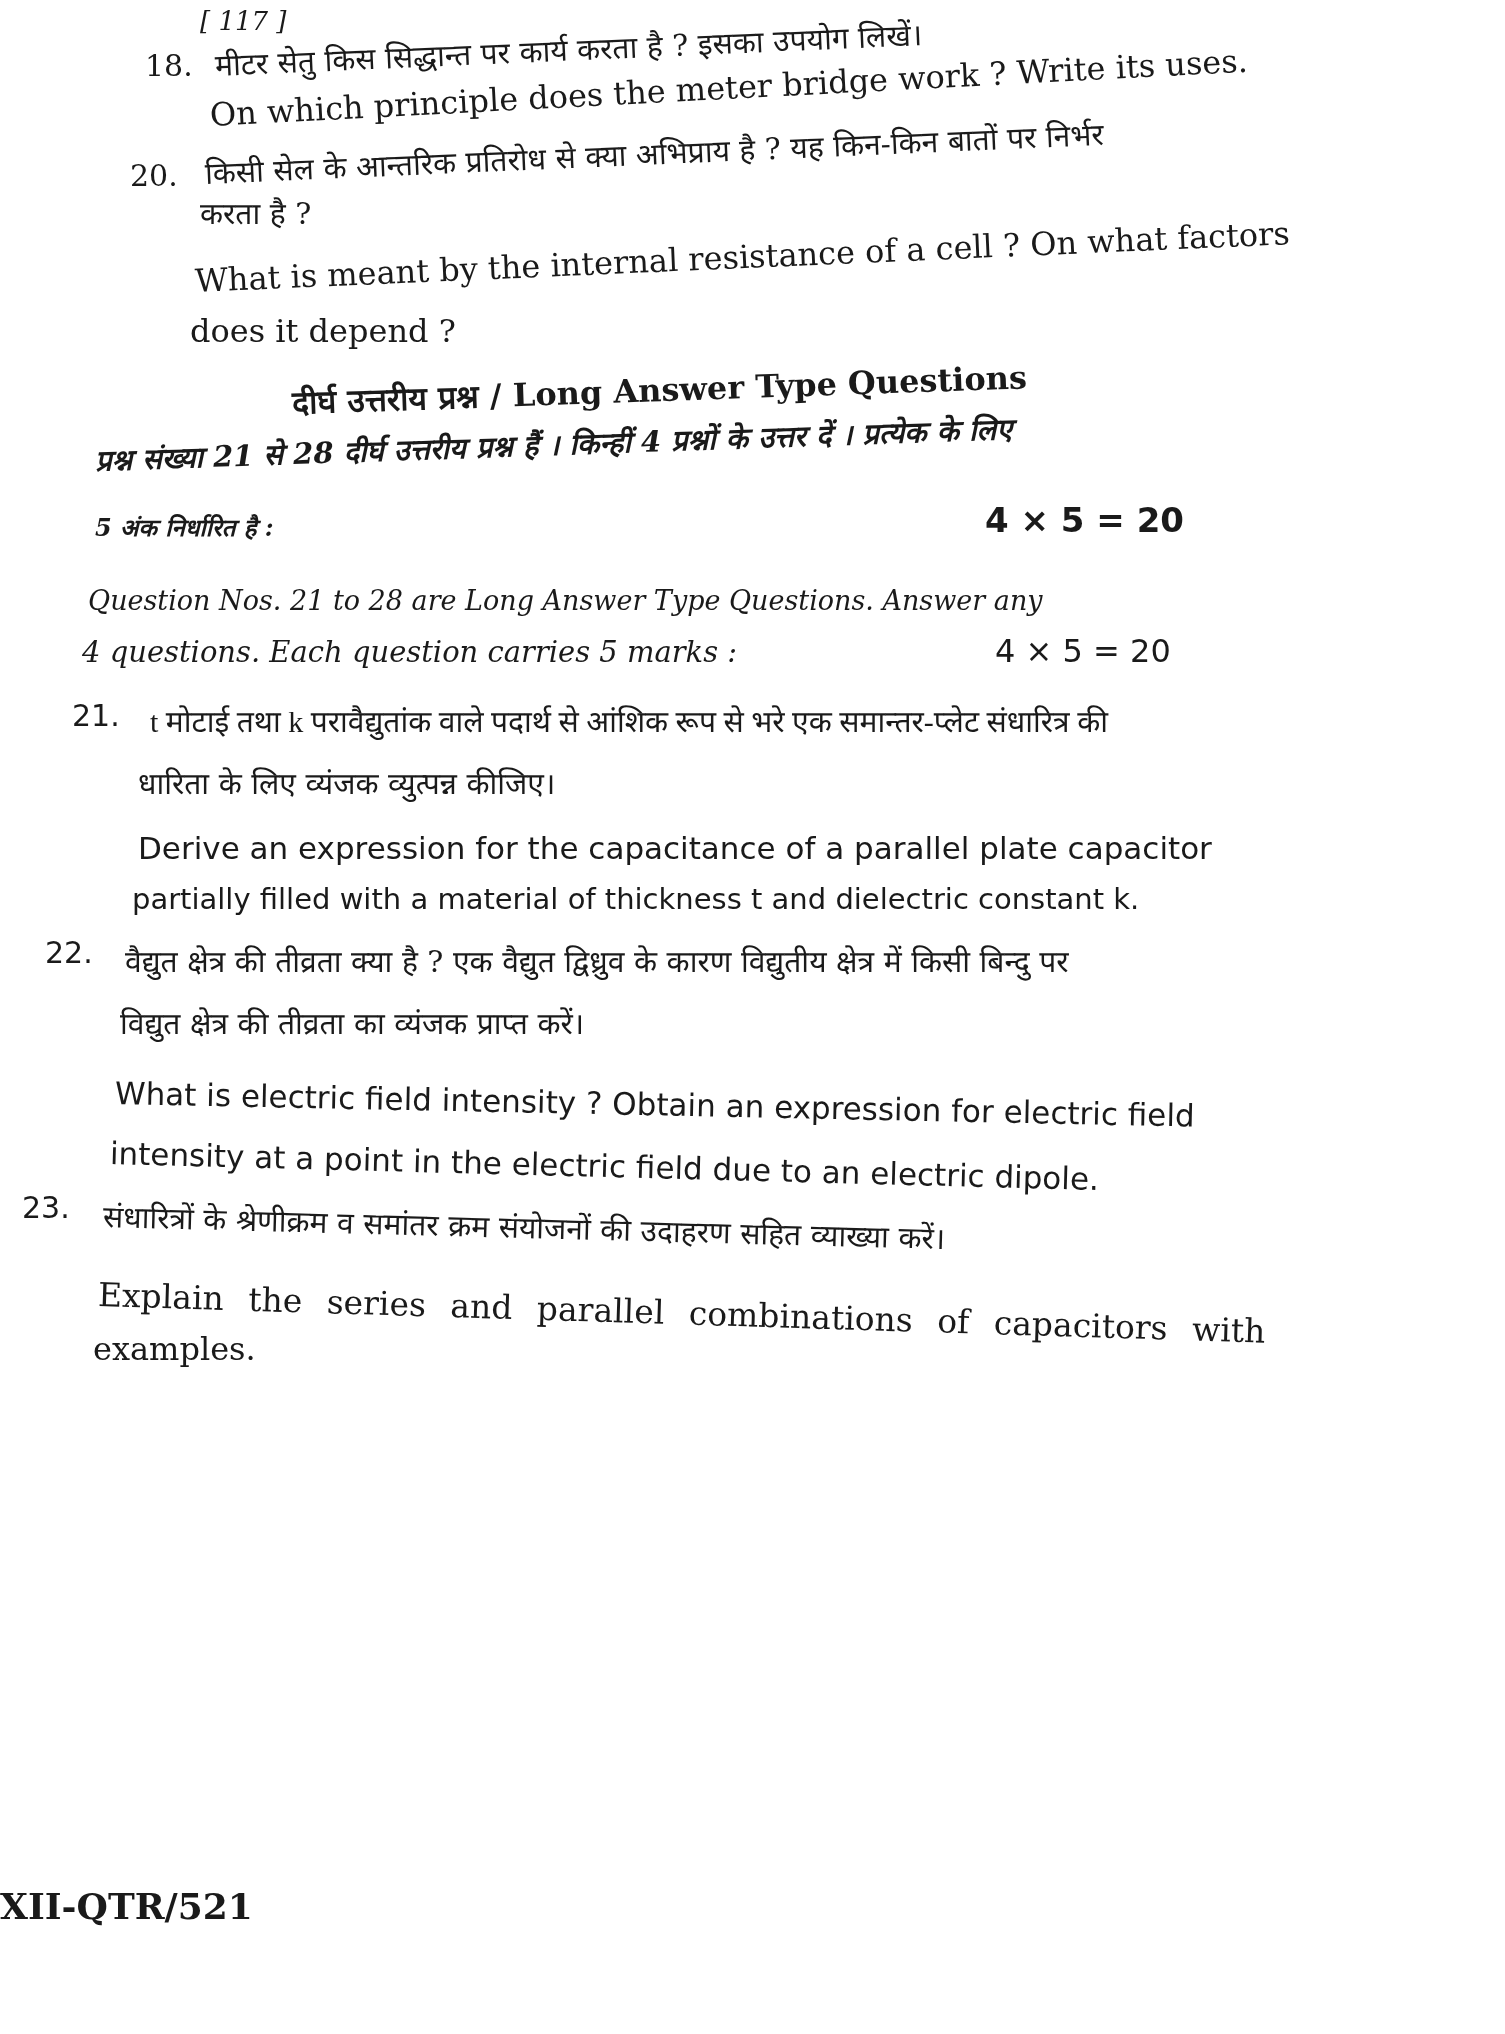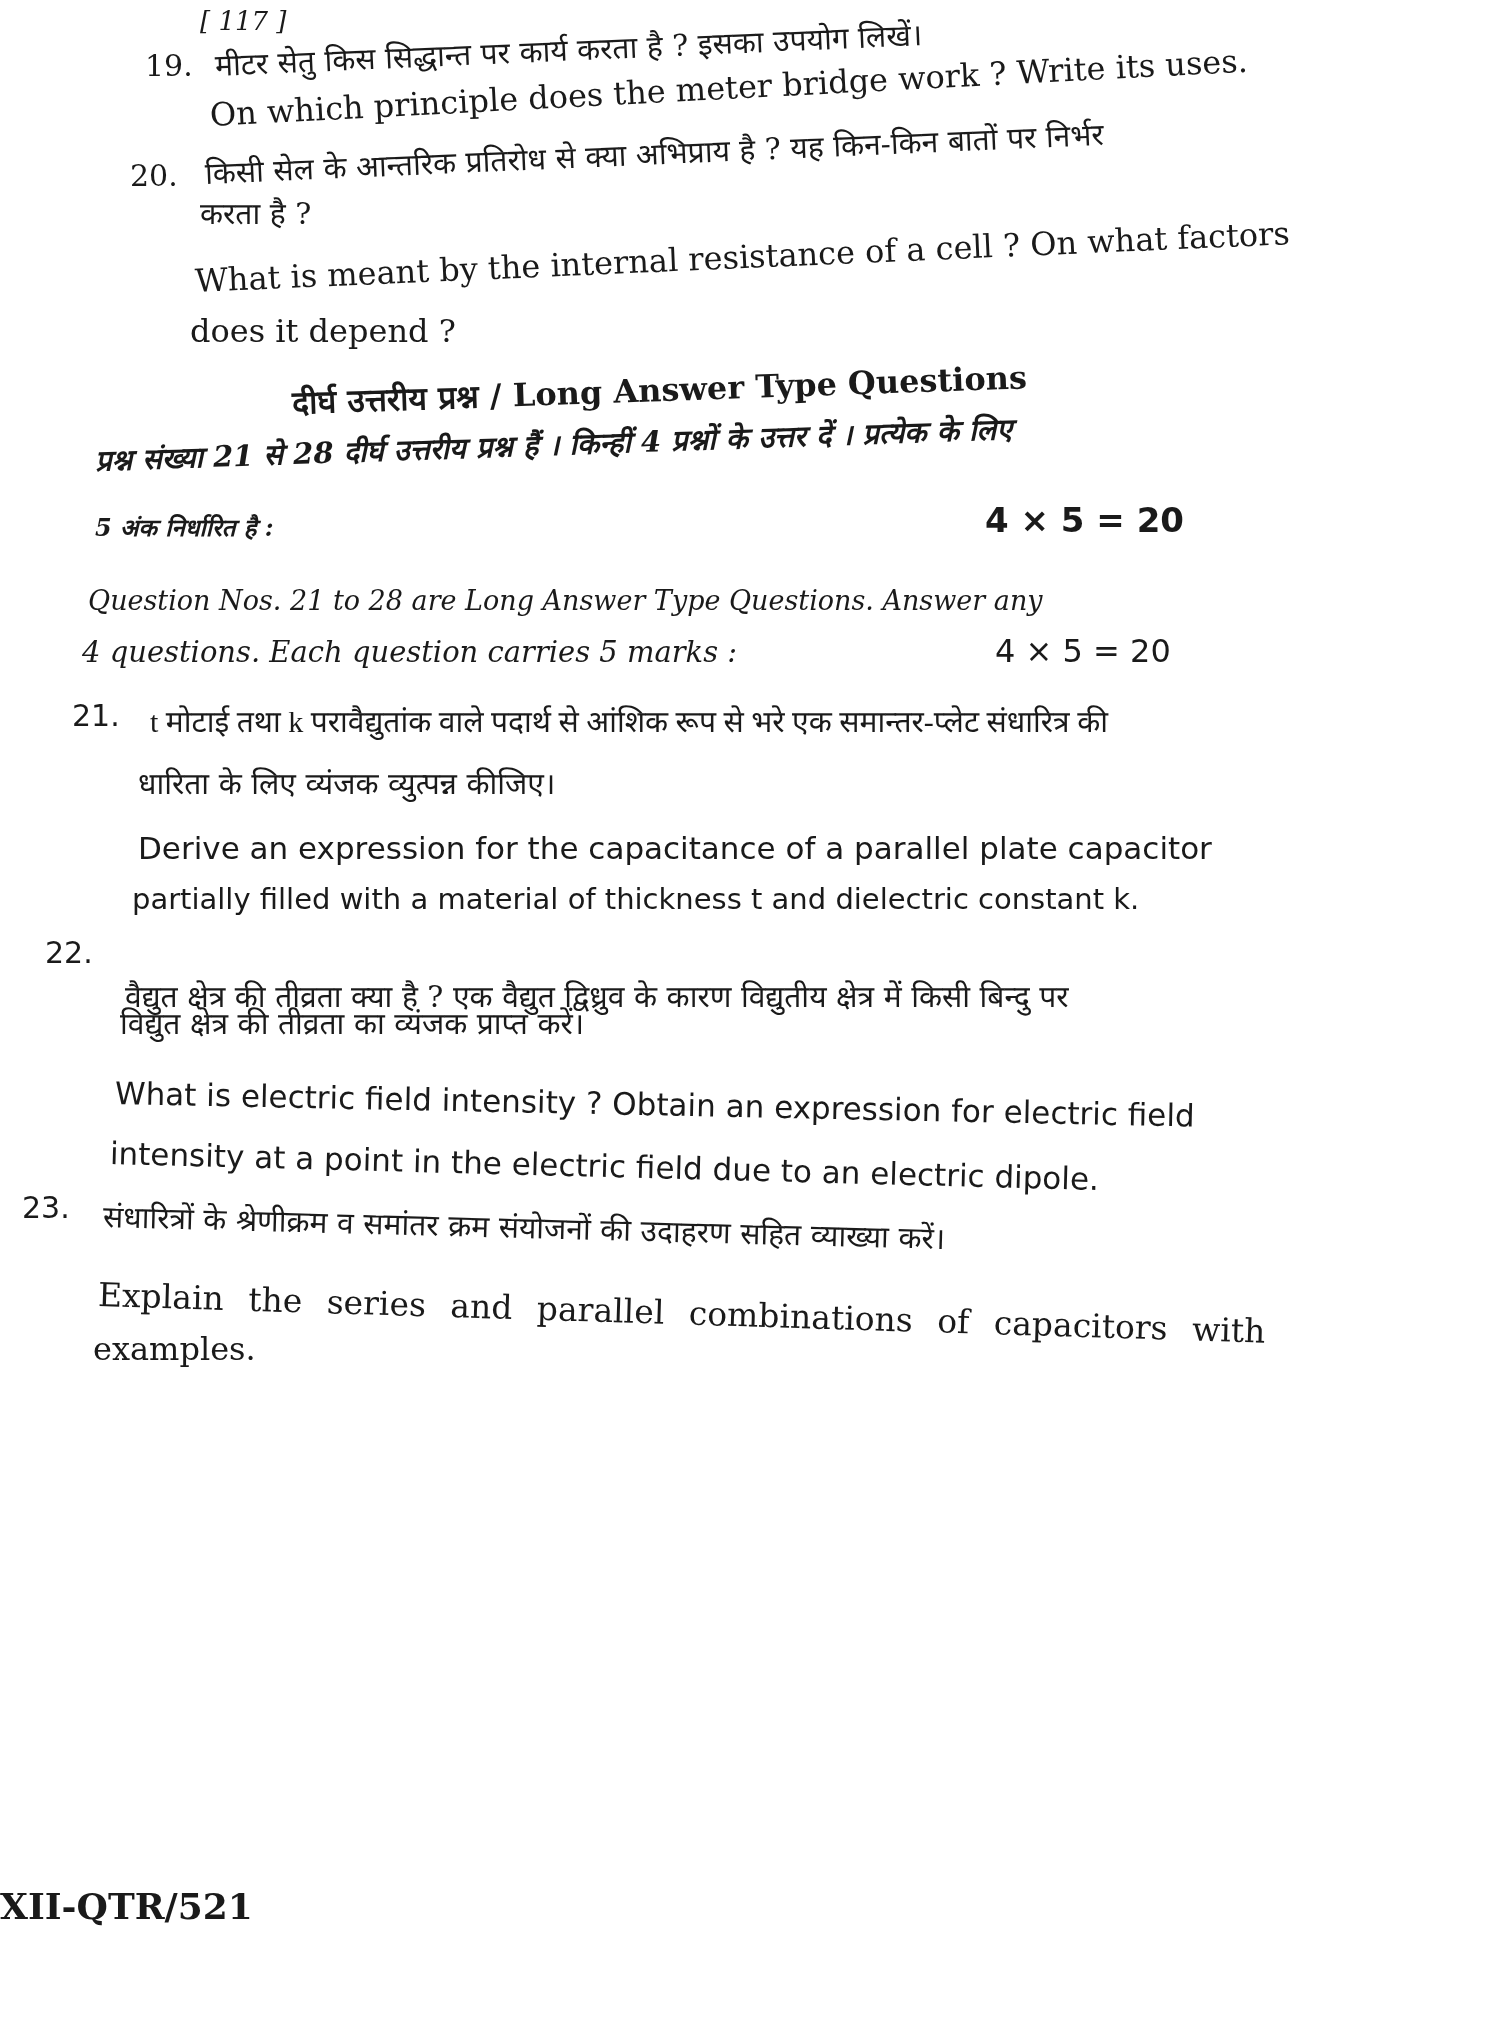--- a/index.html
+++ b/index.html
@@ -14,21 +14,21 @@
   .ital { font-style: italic; }
   .head { font-size: 32px; font-weight: bold; }
   .footer { left: 0; top: 1885px; font-size: 36px; font-weight: bold; }
 </style>
 </head>
 <body>
 
 <div>
   <div class="abs pg">[ 117 ]</div>
 
-  <div class="abs qn" style="left:145px;top:48px;">19.</div>
+  <div class="abs qn" style="left:145px;top:48px;">18.</div>
   <div class="abs hi" style="left:215px;top:44px;transform:rotate(-2.5deg);transform-origin:left;">मीटर सेतु किस सिद्धान्त पर कार्य करता है ? इसका उपयोग लिखें।</div>
   <div class="abs en" style="left:210px;top:96px;transform:rotate(-3deg);transform-origin:left;">On which principle does the meter bridge work ? Write its uses.</div>
 
   <div class="abs qn" style="left:130px;top:158px;">20.</div>
   <div class="abs hi" style="left:205px;top:152px;transform:rotate(-2.5deg);transform-origin:left;">किसी सेल के आन्तरिक प्रतिरोध से क्या अभिप्राय है ? यह किन-किन बातों पर निर्भर</div>
   <div class="abs hi" style="left:200px;top:192px;">करता है ?</div>
   <div class="abs en" style="left:195px;top:262px;transform:rotate(-2.5deg);transform-origin:left;">What is meant by the internal resistance of a cell ? On what factors</div>
   <div class="abs en" style="left:190px;top:312px;">does it depend ?</div>
 
   <div class="abs head" style="left:292px;top:380px;transform:rotate(-2deg);transform-origin:left;">दीर्घ उत्तरीय प्रश्न / Long Answer Type Questions</div>
@@ -41,21 +41,21 @@
   <div class="abs ital" style="left:82px;top:635px;font-size:29px;">4 questions. Each question carries 5 marks :</div>
   <div class="abs" style="left:995px;top:632px;font-size:32px;font-family:'DejaVu Sans',sans-serif;">4 × 5 = 20</div>
 
   <div class="abs qn" style="left:72px;top:698px;font-family:'DejaVu Sans',sans-serif;">21.</div>
   <div class="abs hi" style="left:150px;top:700px;font-size:30px;font-family:Liberation Serif, serif;">t मोटाई तथा k परावैद्युतांक वाले पदार्थ से आंशिक रूप से भरे एक समान्तर-प्लेट संधारित्र की</div>
   <div class="abs hi" style="left:138px;top:762px;">धारिता के लिए व्यंजक व्युत्पन्न कीजिए।</div>
   <div class="abs en" style="left:138px;top:830px;font-family:'DejaVu Sans',sans-serif;font-size:31px;">Derive an expression for the capacitance of a parallel plate capacitor</div>
   <div class="abs en" style="left:132px;top:882px;font-family:'DejaVu Sans',sans-serif;font-size:29px;">partially filled with a material of thickness t and dielectric constant k.</div>
 
   <div class="abs qn" style="left:45px;top:935px;font-family:'DejaVu Sans',sans-serif;">22.</div>
-  <div class="abs hi" style="left:125px;top:940px;margin-top:35px;">वैद्युत क्षेत्र की तीव्रता क्या है ? एक वैद्युत द्विध्रुव के कारण विद्युतीय क्षेत्र में किसी बिन्दु पर</div>
+  <div class="abs hi" style="left:125px;top:940px;">वैद्युत क्षेत्र की तीव्रता क्या है ? एक वैद्युत द्विध्रुव के कारण विद्युतीय क्षेत्र में किसी बिन्दु पर</div>
   <div class="abs hi" style="left:120px;top:1002px;">विद्युत क्षेत्र की तीव्रता का व्यंजक प्राप्त करें।</div>
   <div class="abs en" style="left:115px;top:1075px;font-family:'DejaVu Sans',sans-serif;font-size:31px;transform:rotate(1.2deg);transform-origin:left;">What is electric field intensity ? Obtain an expression for electric field</div>
   <div class="abs en" style="left:110px;top:1135px;font-family:'DejaVu Sans',sans-serif;font-size:31px;transform:rotate(1.5deg);transform-origin:left;">intensity at a point in the electric field due to an electric dipole.</div>
 
   <div class="abs qn" style="left:22px;top:1190px;font-family:'DejaVu Sans',sans-serif;">23.</div>
   <div class="abs hi" style="left:103px;top:1195px;transform:rotate(1.5deg);transform-origin:left;">संधारित्रों के श्रेणीक्रम व समांतर क्रम संयोजनों की उदाहरण सहित व्याख्या करें।</div>
   <div class="abs en" style="left:98px;top:1275px;font-size:33px;word-spacing:14px;transform:rotate(1.8deg);transform-origin:left;">Explain the series and parallel combinations of capacitors with</div>
   <div class="abs en" style="left:93px;top:1330px;">examples.</div>
 
   <div class="abs footer">XII-QTR/521</div>

